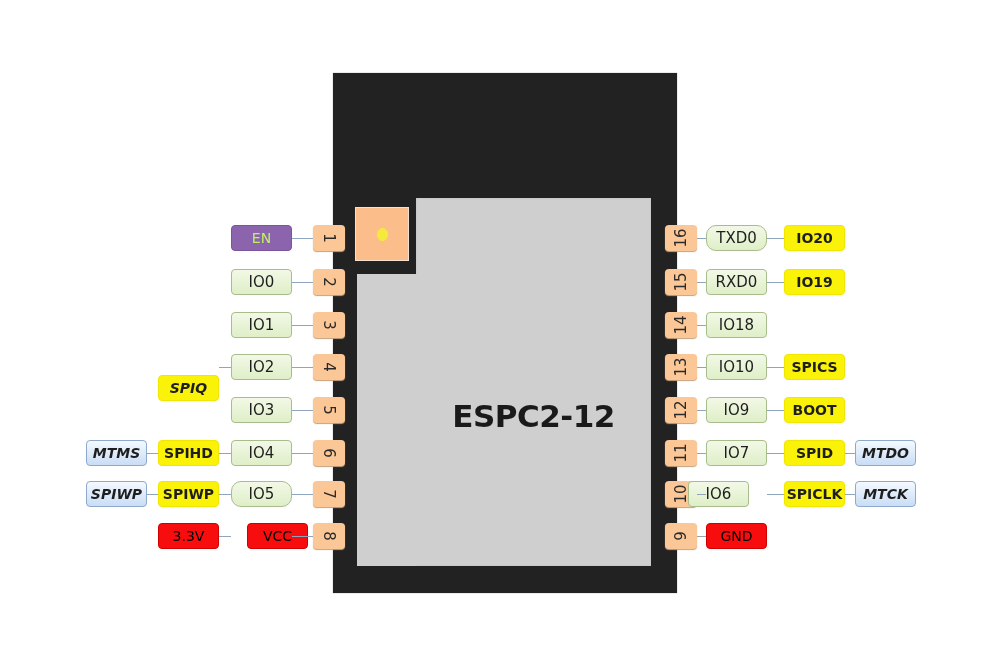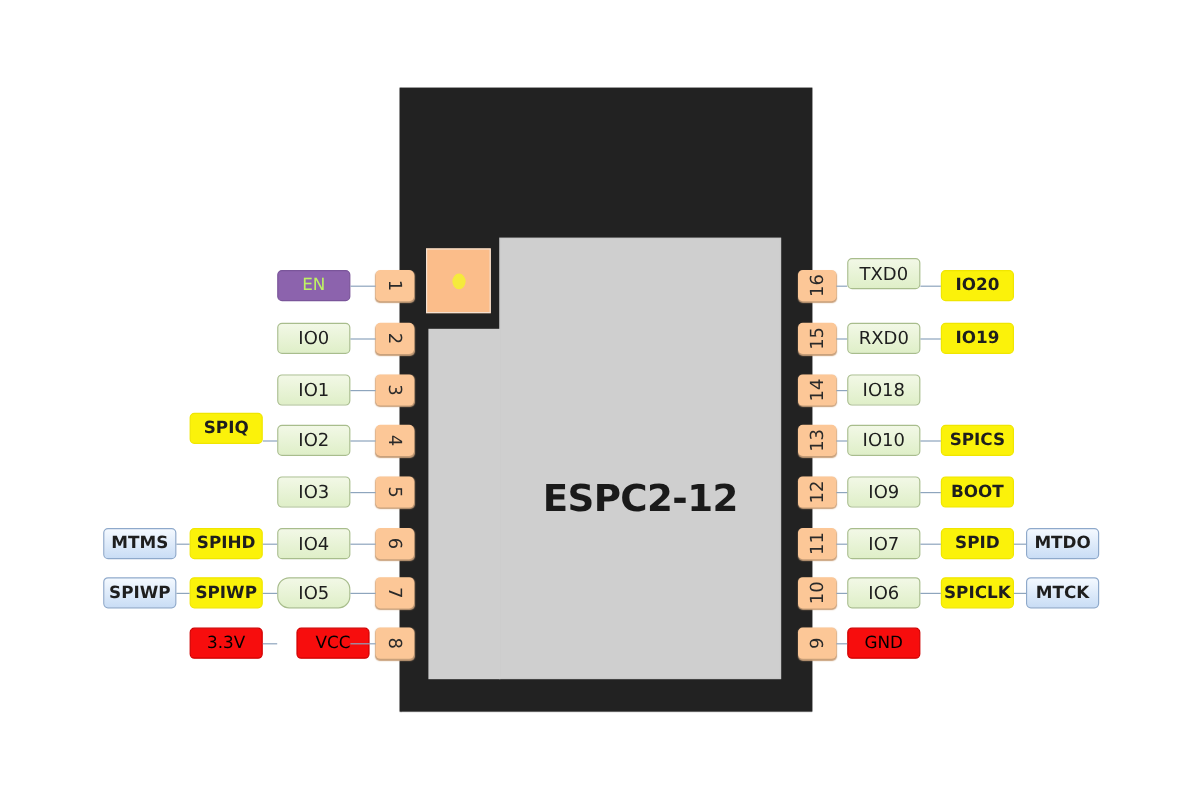--- a/index.html
+++ b/index.html
@@ -43,21 +43,21 @@
   }
   .pin.left span { transform: rotate(90deg); }
   .pin.right span { transform: rotate(-90deg); }
   .lbl {
     position: absolute; width: 61px; height: 26px; border-radius: 4px; box-sizing: border-box;
     display: flex; align-items: center; justify-content: center;
     font-family: "DejaVu Sans", sans-serif; font-weight: bold; font-size: 14px; color: #1e1e1e;
   }
   .lbl.io { background: linear-gradient(#f2f8e6, #dfefc8); border: 1px solid #a8bd8c; font-weight: normal; font-size: 15px; }
   .lbl.alt { background: #fbf20a; border: 1px solid #f0e600; }
-  .lbl.jtag { background: linear-gradient(#f4f9ff, #c9ddf5); border: 1px solid #8ea9cb; }
+  .lbl.jtag { background: linear-gradient(#f4f9ff, #c9ddf5); border: 1px solid #8ea9cb; font-style: italic; }
   .lbl.power { background: #f70d0d; border: 1px solid #d00000; color: #000000; font-weight: normal; }
   .lbl.en { background: #8c63ad; border: 1px solid #7a559a; color: #bef264; font-weight: normal; }
   .wire { position: absolute; height: 1px; background: #8ea5bd; }
 </style>
 </head>
 <body>
 
 <div id="stage">
   <div class="chip"></div>
   <div class="shield-main"></div>
@@ -80,21 +80,21 @@
       <div class="pin left" style="left: 313px; top: 312px;">
         <span>3</span>
       </div>
       <div class="lbl io" style="left: 231px; top: 312px;">IO1</div>
       <div class="wire" style="left: 292px; width: 21px; top: 325px;"></div>
       <div class="pin left" style="left: 313px; top: 354px;">
         <span>4</span>
       </div>
       <div class="lbl io" style="left: 231px; top: 354px;">IO2</div>
       <div class="wire" style="left: 292px; width: 21px; top: 367px;"></div>
-      <div class="lbl alt" style="left: 158px; top: 344px;">SPIQ</div>
+      <div class="lbl alt" style="left: 158px; top: 375px; font-style: italic;">SPIQ</div>
       <div class="wire" style="left: 219px; width: 12px; top: 367px;"></div>
       <div class="pin left" style="left: 313px; top: 397px;">
         <span>5</span>
       </div>
       <div class="lbl io" style="left: 231px; top: 397px;">IO3</div>
       <div class="wire" style="left: 292px; width: 21px; top: 410px;"></div>
       <div class="pin left" style="left: 313px; top: 440px;">
         <span>6</span>
       </div>
       <div class="lbl io" style="left: 231px; top: 440px;">IO4</div>
@@ -115,21 +115,21 @@
       <div class="pin left" style="left: 313px; top: 523px;">
         <span>8</span>
       </div>
       <div class="lbl power" style="left: 247px; top: 523px;">VCC</div>
       <div class="wire" style="left: 292px; width: 21px; top: 536px;"></div>
       <div class="lbl power" style="left: 158px; top: 523px;">3.3V</div>
       <div class="wire" style="left: 219px; width: 12px; top: 536px;"></div>
       <div class="pin right" style="left: 665px; top: 225px;">
         <span>16</span>
       </div>
-      <div class="lbl io" style="left: 706px; top: 215px;">TXD0</div>
+      <div class="lbl io" style="left: 706px; top: 225px; border-radius: 10px;">TXD0</div>
       <div class="wire" style="left: 697px; width: 9px; top: 238px;"></div>
       <div class="lbl alt" style="left: 784px; top: 225px;">IO20</div>
       <div class="wire" style="left: 767px; width: 17px; top: 238px;"></div>
       <div class="pin right" style="left: 665px; top: 269px;">
         <span>15</span>
       </div>
       <div class="lbl io" style="left: 706px; top: 269px;">RXD0</div>
       <div class="wire" style="left: 697px; width: 9px; top: 282px;"></div>
       <div class="lbl alt" style="left: 784px; top: 269px;">IO19</div>
       <div class="wire" style="left: 767px; width: 17px; top: 282px;"></div>
@@ -157,21 +157,21 @@
       </div>
       <div class="lbl io" style="left: 706px; top: 440px;">IO7</div>
       <div class="wire" style="left: 697px; width: 9px; top: 453px;"></div>
       <div class="lbl alt" style="left: 784px; top: 440px;">SPID</div>
       <div class="wire" style="left: 767px; width: 17px; top: 453px;"></div>
       <div class="lbl jtag" style="left: 855px; top: 440px;">MTDO</div>
       <div class="wire" style="left: 845px; width: 10px; top: 453px;"></div>
       <div class="pin right" style="left: 665px; top: 481px;">
         <span>10</span>
       </div>
-      <div class="lbl io" style="left: 706px; top: 481px;">IO6</div>
+      <div class="lbl io" style="left: 688px; top: 481px;">IO6</div>
       <div class="wire" style="left: 697px; width: 9px; top: 494px;"></div>
       <div class="lbl alt" style="left: 784px; top: 481px;">SPICLK</div>
       <div class="wire" style="left: 767px; width: 17px; top: 494px;"></div>
       <div class="lbl jtag" style="left: 855px; top: 481px;">MTCK</div>
       <div class="wire" style="left: 845px; width: 10px; top: 494px;"></div>
       <div class="pin right" style="left: 665px; top: 523px;">
         <span>9</span>
       </div>
       <div class="lbl power" style="left: 706px; top: 523px;">GND</div>
       <div class="wire" style="left: 697px; width: 9px; top: 536px;"></div>

